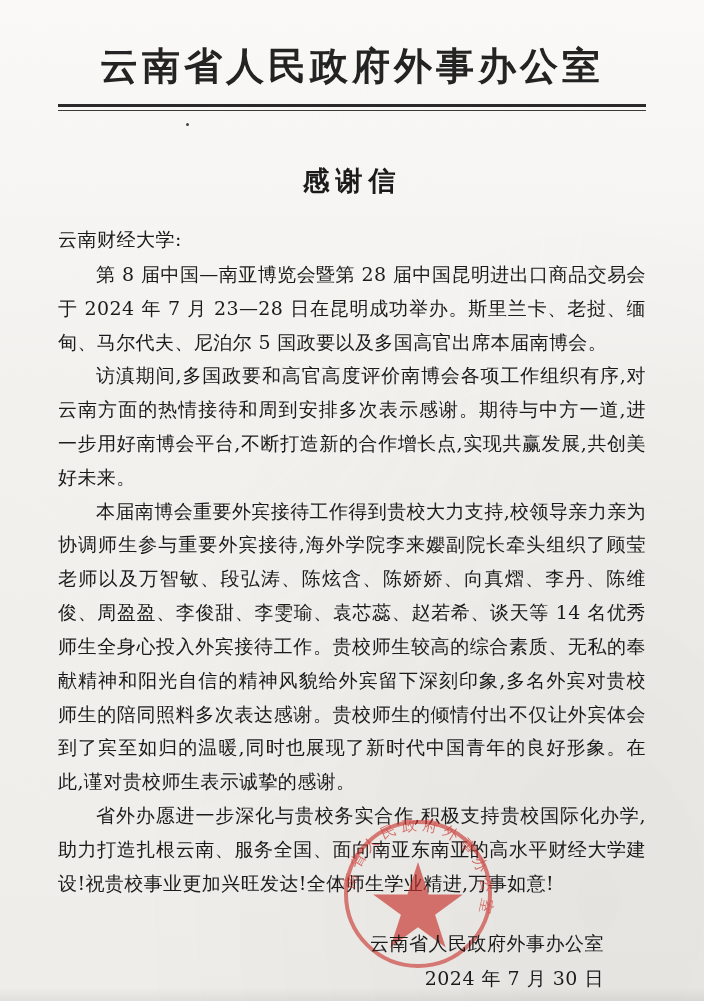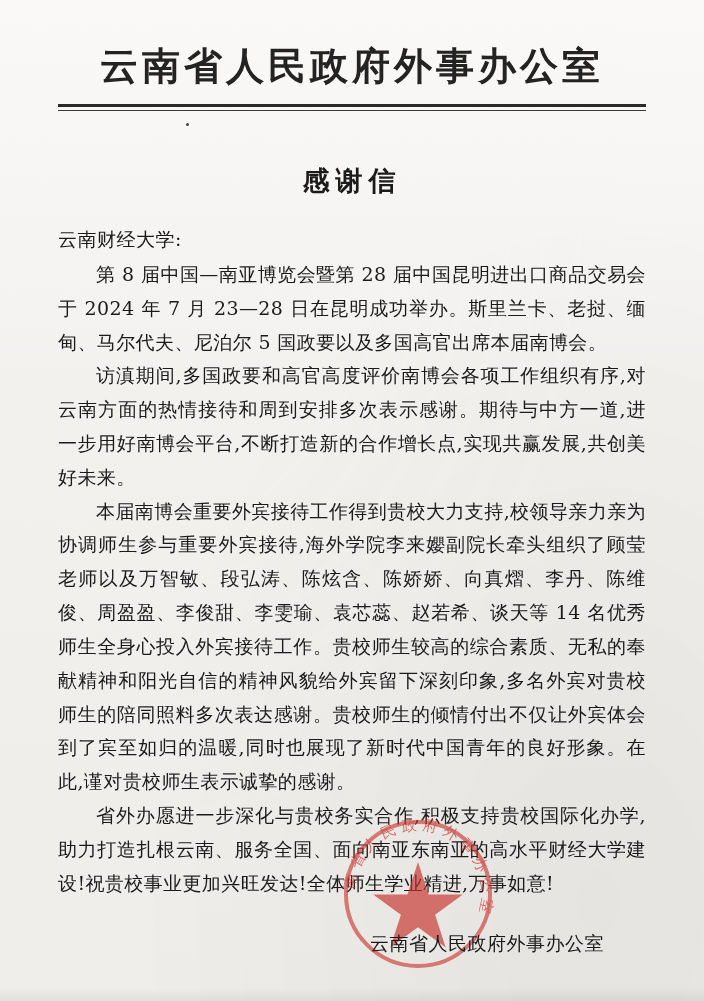--- a/index.html
+++ b/index.html
@@ -166,20 +166,21 @@
 
   <div class="body-text">
     <p>第 8 届中国—南亚博览会暨第 28 届中国昆明进出口商品交易会于 2024 年 7 月 23—28 日在昆明成功举办。斯里兰卡、老挝、缅甸、马尔代夫、尼泊尔 5 国政要以及多国高官出席本届南博会。</p>
     <p>访滇期间,多国政要和高官高度评价南博会各项工作组织有序,对云南方面的热情接待和周到安排多次表示感谢。期待与中方一道,进一步用好南博会平台,不断打造新的合作增长点,实现共赢发展,共创美好未来。</p>
     <p>本届南博会重要外宾接待工作得到贵校大力支持,校领导亲力亲为协调师生参与重要外宾接待,海外学院李来孆副院长牵头组织了顾莹老师以及万智敏、段弘涛、陈炫含、陈娇娇、向真熠、李丹、陈维俊、周盈盈、李俊甜、李雯瑜、袁芯蕊、赵若希、谈天等 14 名优秀师生全身心投入外宾接待工作。贵校师生较高的综合素质、无私的奉献精神和阳光自信的精神风貌给外宾留下深刻印象,多名外宾对贵校师生的陪同照料多次表达感谢。贵校师生的倾情付出不仅让外宾体会到了宾至如归的温暖,同时也展现了新时代中国青年的良好形象。在此,谨对贵校师生表示诚挚的感谢。</p>
     <p>省外办愿进一步深化与贵校务实合作,积极支持贵校国际化办学,助力打造扎根云南、服务全国、面向南亚东南亚的高水平财经大学建设!祝贵校事业更加兴旺发达!全体师生学业精进,万事如意!</p>
   </div>
 
   <div class="signature">
     <div>云南省人民政府外事办公室</div>
+    <div>2024 年 7 月 30 日</div>
   </div>
 
   <div class="seal">
     <svg width="176" height="176" viewBox="0 0 176 176" aria-hidden="true">
       <defs>
         <path id="sealArc" d="M 88,88 m -64,0 a 64,64 0 1,1 128,0 a 64,64 0 1,1 -128,0"></path>
       </defs>
       <circle cx="88" cy="88" r="72" fill="none" stroke="#c8312b" stroke-width="4" opacity="0.75"></circle>
       <text font-size="15" fill="#c8312b" opacity="0.8" font-family="'DejaVu Serif','Liberation Serif',serif" letter-spacing="5">
         <textPath href="#sealArc" startOffset="26%" text-anchor="middle">云南省人民政府外事办公室</textPath>

